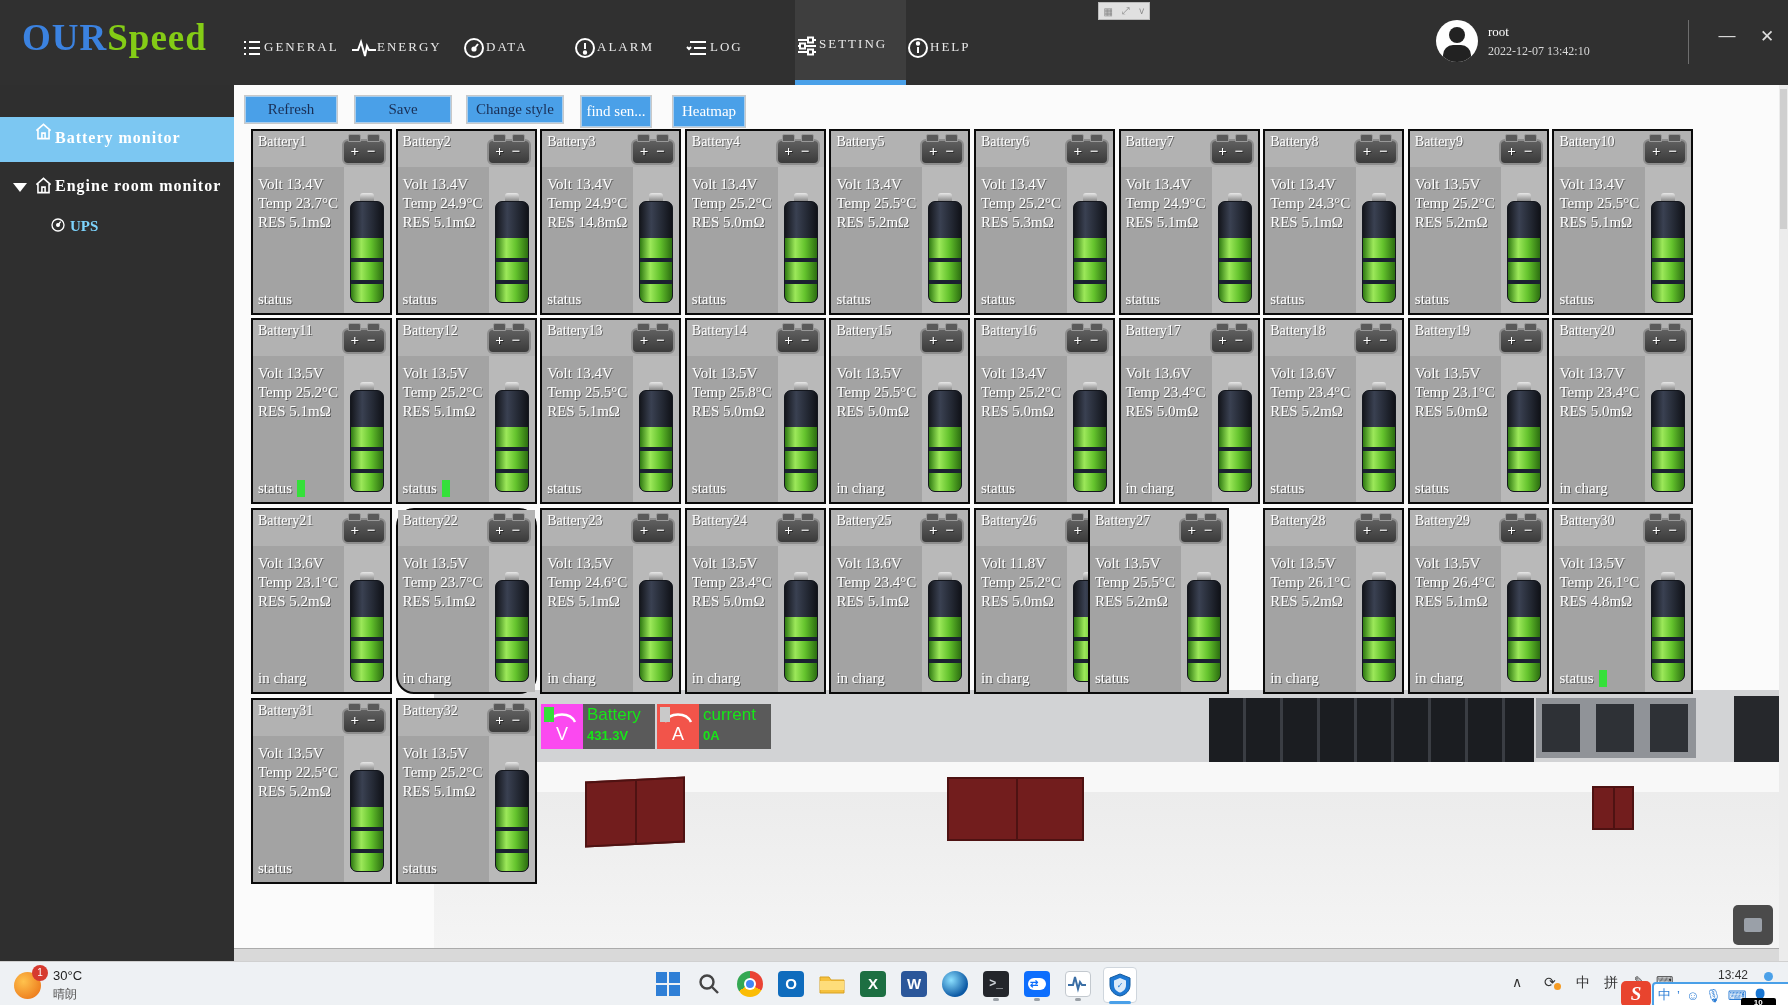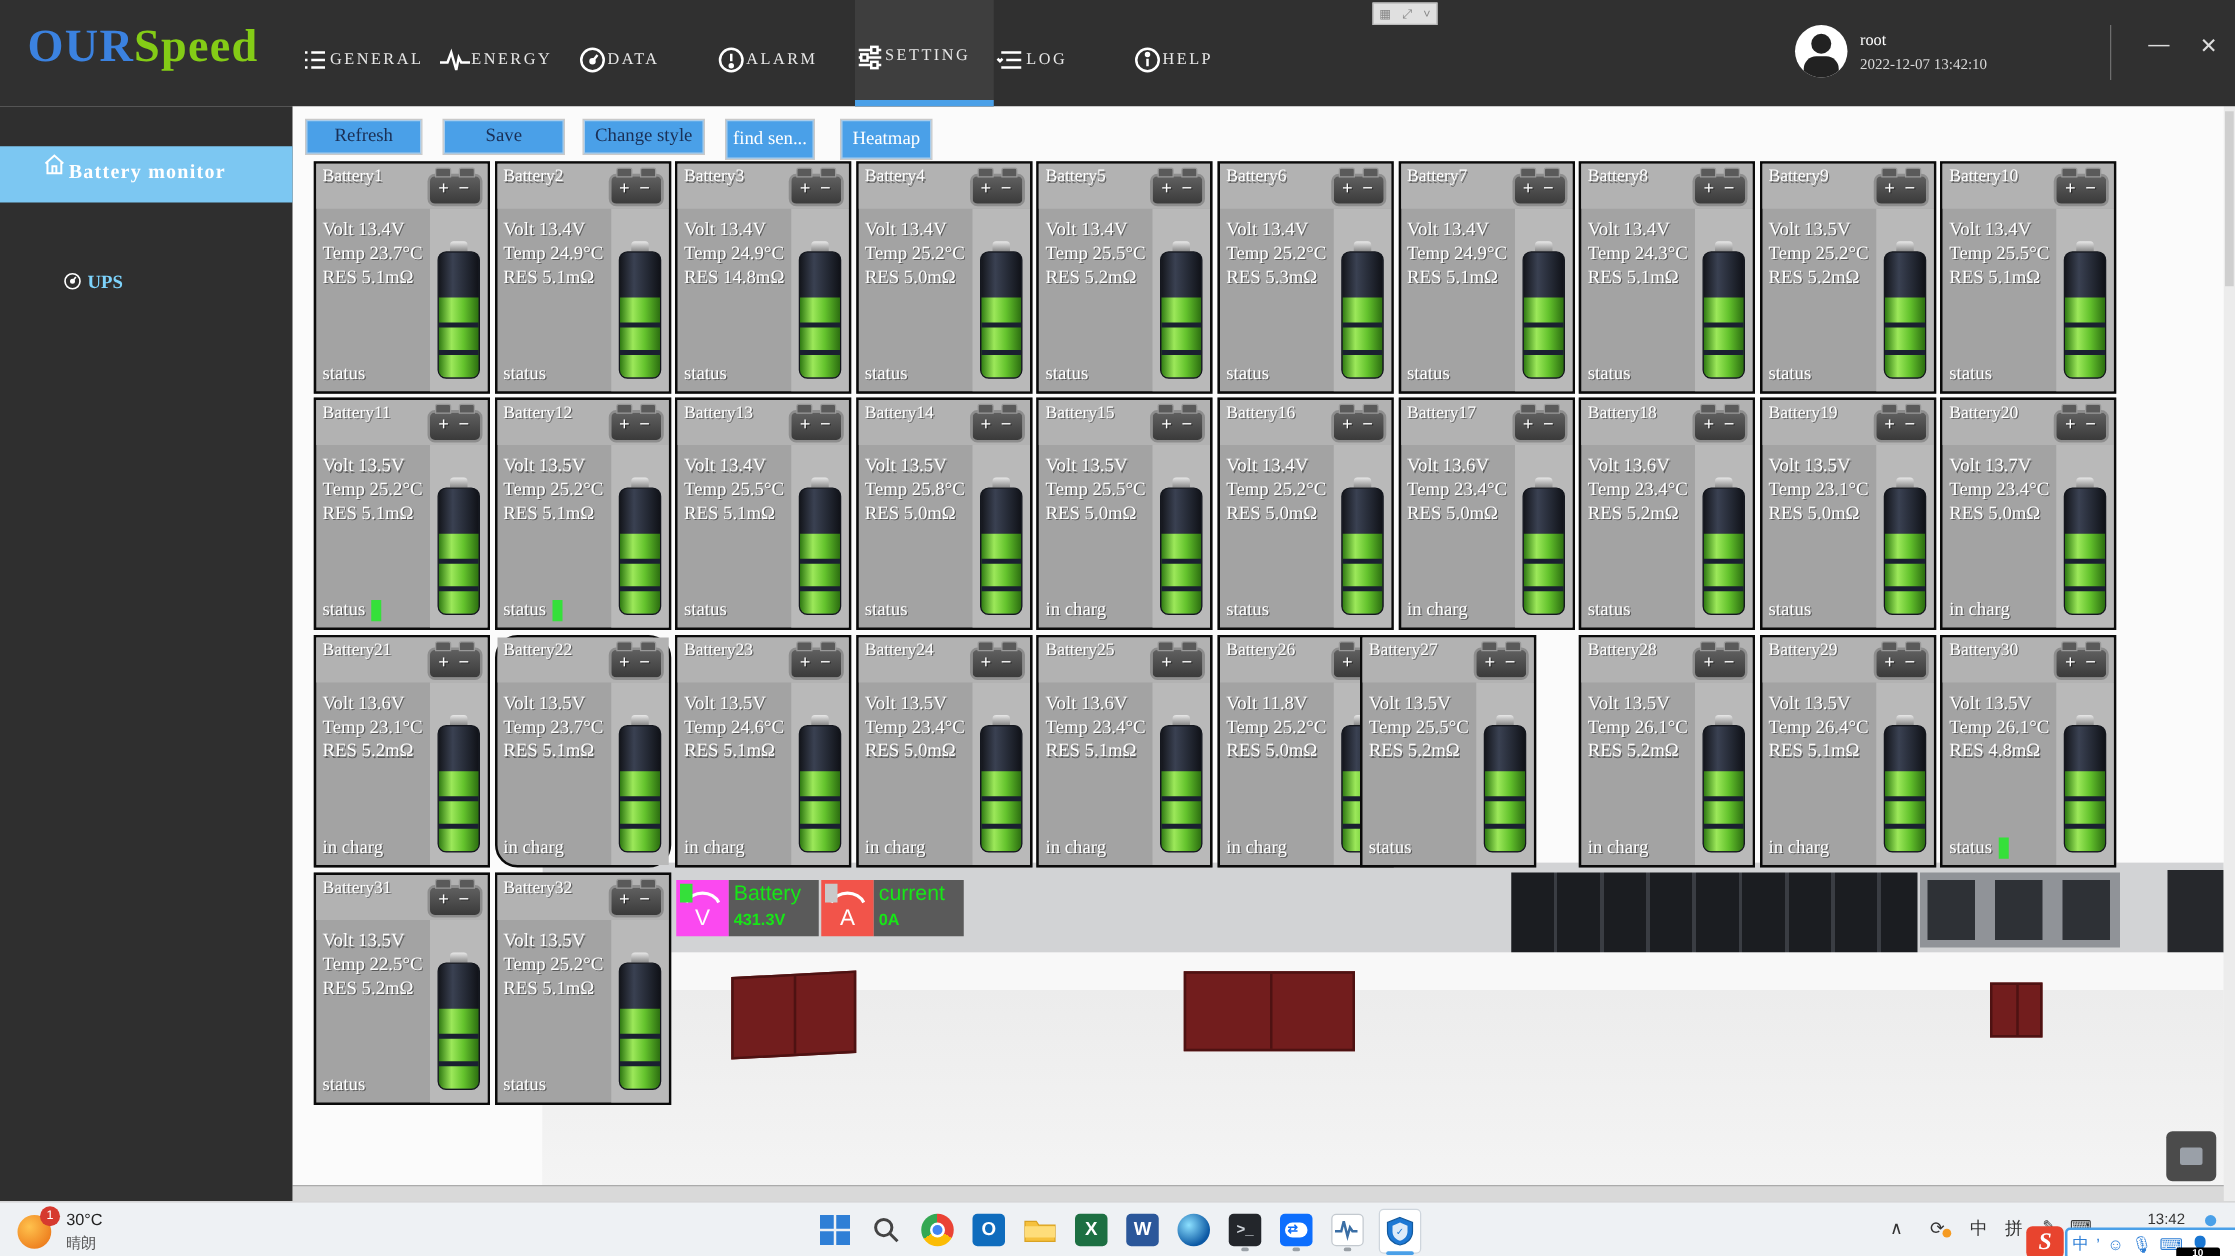--- a/index.html
+++ b/index.html
@@ -166,38 +166,38 @@
         <div class="tab">
           <span class="ticon">
             <svg width="24" height="24" viewBox="0 0 24 24" fill="none" stroke="#fff" stroke-width="2">
               <circle cx="12" cy="12" r="9"></circle>
               <path d="M12 7v6"></path>
               <circle cx="12" cy="16.5" r="1.2" fill="#fff"></circle>
             </svg>
           </span>
           <span class="tlabel">ALARM</span>
         </div>
+        <div class="tab">
+          <span class="ticon">
+            <svg width="26" height="24" viewBox="0 0 26 24" fill="none" stroke="#fff" stroke-width="2">
+              <path d="M6 6h16M10 12h12M6 18h16M3 11l2 2 2-2"></path>
+            </svg>
+          </span>
+          <span class="tlabel">LOG</span>
+        </div>
         <div class="tab active">
           <span class="ticon">
             <svg width="24" height="24" viewBox="0 0 24 24" fill="none" stroke="#fff" stroke-width="2">
               <path d="M3 6h18M3 12h18M3 18h18"></path>
               <rect x="13" y="3.5" width="5" height="5" fill="#303030" stroke="#fff"></rect>
               <rect x="5" y="9.5" width="5" height="5" fill="#303030" stroke="#fff"></rect>
               <rect x="13" y="15.5" width="5" height="5" fill="#303030" stroke="#fff"></rect>
             </svg>
           </span>
           <span class="tlabel">SETTING</span>
-        </div>
-        <div class="tab">
-          <span class="ticon">
-            <svg width="26" height="24" viewBox="0 0 26 24" fill="none" stroke="#fff" stroke-width="2">
-              <path d="M6 6h16M10 12h12M6 18h16M3 11l2 2 2-2"></path>
-            </svg>
-          </span>
-          <span class="tlabel">LOG</span>
         </div>
         <div class="tab">
           <span class="ticon">
             <svg width="24" height="24" viewBox="0 0 24 24" fill="none" stroke="#fff" stroke-width="2">
               <circle cx="12" cy="12" r="9"></circle>
               <path d="M12 11v6"></path>
               <circle cx="12" cy="7.5" r="1.2" fill="#fff"></circle>
             </svg>
           </span>
           <span class="tlabel">HELP</span>
@@ -225,20 +225,29 @@
   </div>
 
   <div class="sidebar">
     <div class="side-item si-batt">
       <span class="homeico">
         <svg width="19" height="19" viewBox="0 0 24 24" fill="none" stroke="#fff" stroke-width="2">
             <path d="M3 11 L12 3 L21 11 M5 10 V21 H19 V10 M10 21 V14 H14 V21"></path>
           </svg>
       </span>
       <span class="lbl">Battery monitor</span>
+    </div>
+    <div class="side-item si-engine">
+      <span class="tri"></span>
+      <span class="homeico">
+        <svg width="19" height="19" viewBox="0 0 24 24" fill="none" stroke="#fff" stroke-width="2">
+            <path d="M3 11 L12 3 L21 11 M5 10 V21 H19 V10 M10 21 V14 H14 V21"></path>
+          </svg>
+      </span>
+      <span class="lbl">Engine room monitor</span>
     </div>
     <div class="si-ups">
       <span class="gaugeico">
         <svg width="16" height="16" viewBox="0 0 24 24" fill="none" stroke="#fff" stroke-width="2">
             <circle cx="12" cy="12" r="9"></circle>
             <path d="M12 12 L16 7"></path>
             <circle cx="12" cy="12" r="2" fill="#fff"></circle>
           </svg>
       </span>
       <span class="lbl">UPS</span>

